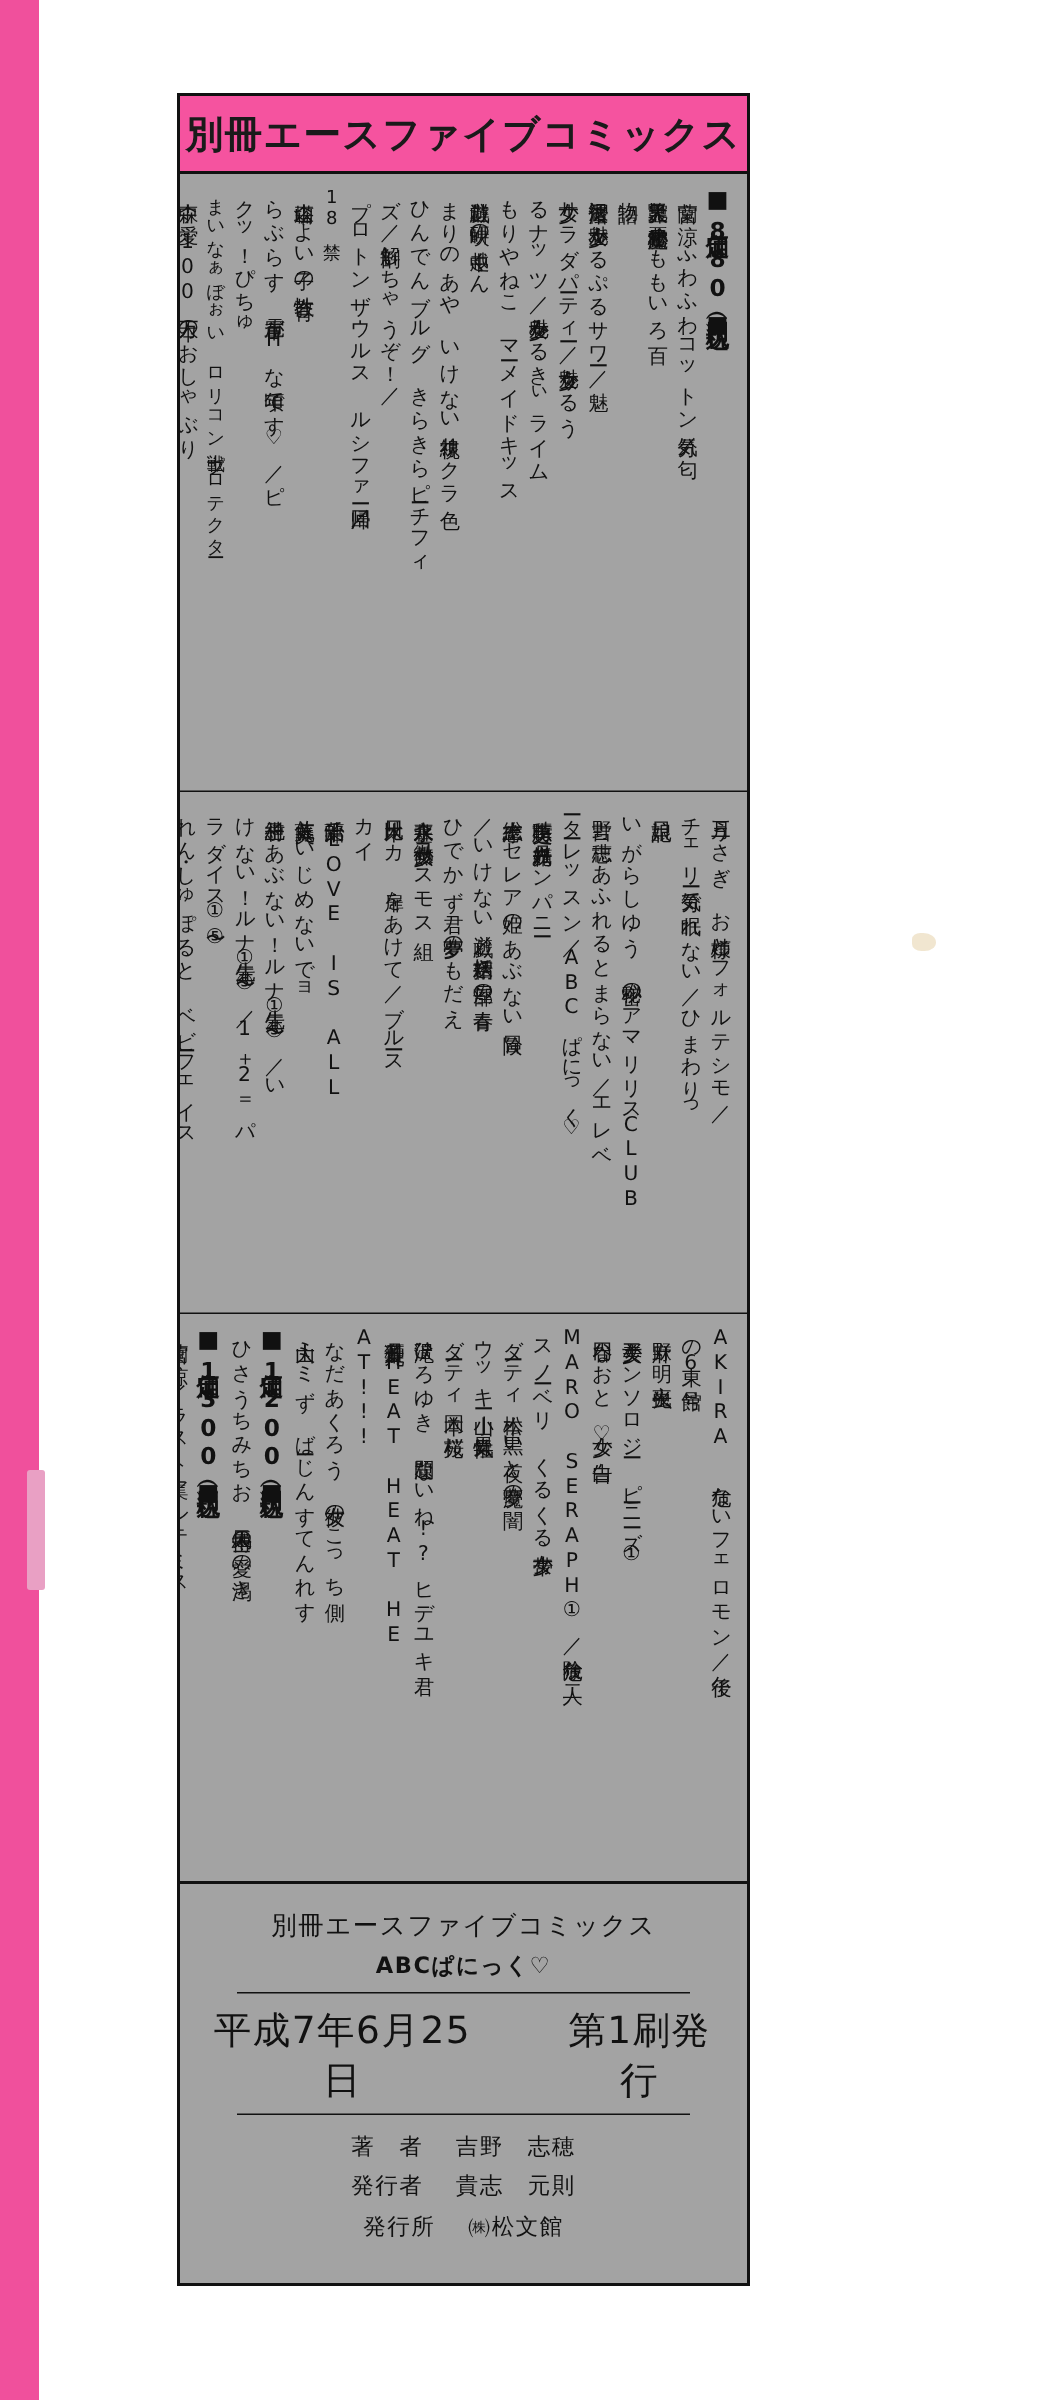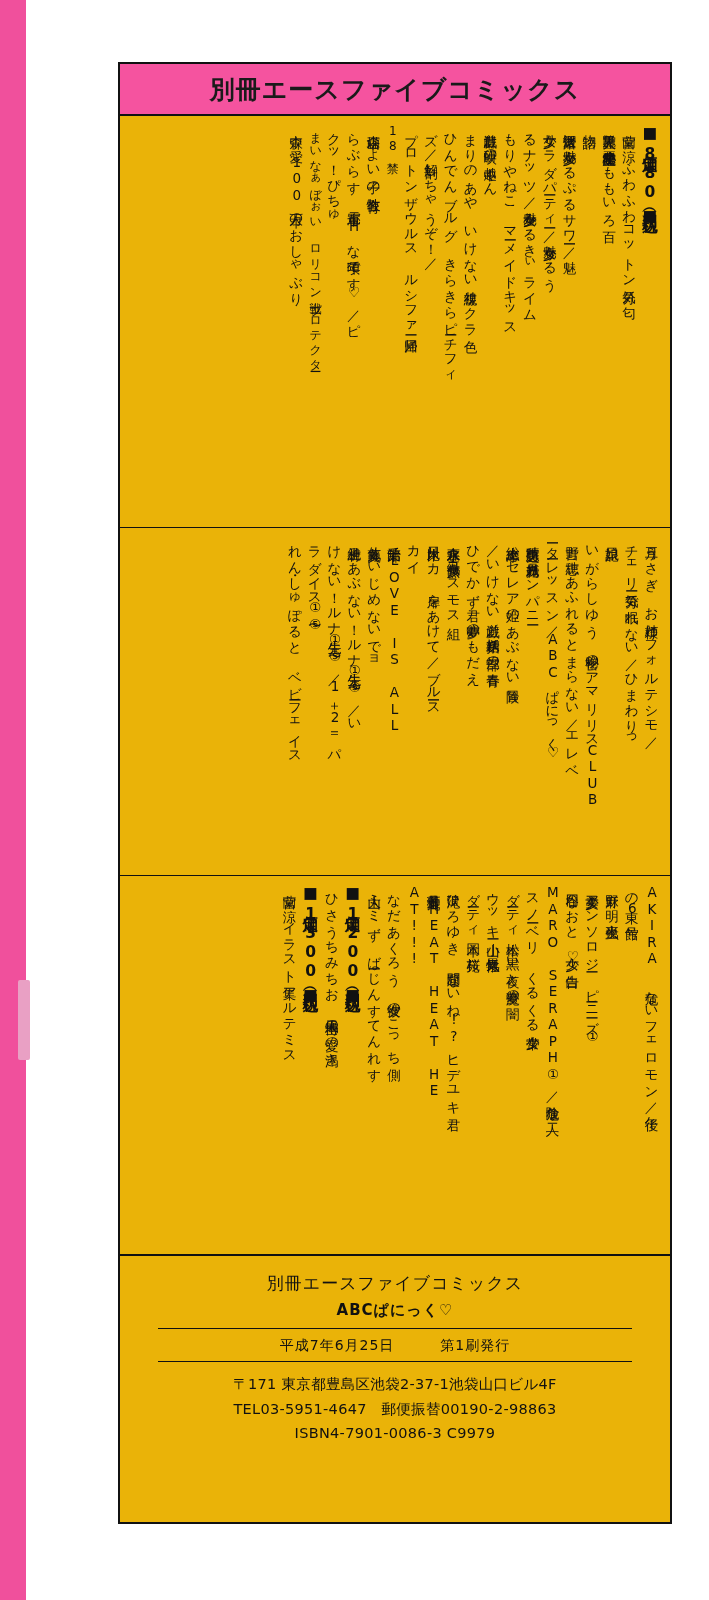--- a/index.html
+++ b/index.html
@@ -55,24 +55,24 @@
     background: #efe2c8;
     border-radius: 40% 60% 55% 45%;
     opacity: .85;
   }
 
   
   .frame {
     position: absolute;
     left: 118px;
     top: 62px;
-    width: 554px;
+    width: 382px;
     height: 1462px;
     border: 2px solid #111;
-    background: #eab308;
+    background: #a3a3a3;
     box-sizing: border-box;
   }
 
   
   .banner {
     position: absolute;
     left: 0;
     top: 0;
     width: 100%;
     height: 52px;
@@ -162,21 +162,21 @@
   .rule {
     border: 0;
     border-top: 1px solid #111;
     margin: 4px 24px;
   }
   .date-row {
     display: flex;
     justify-content: center;
     align-items: center;
     gap: 46px;
-    font-size: 14px;
+    font-size: 25px;
     letter-spacing: 1px;
     margin: 8px 0 6px 0;
   }
   .credits {
     font-size: 15px;
     line-height: 1.75;
     letter-spacing: 1px;
     margin-top: 8px;
   }
   .credits .lbl { display: inline-block; min-width: 64px; text-align: justify; }
@@ -271,21 +271,30 @@
 
     <div class="colophon">
       <div class="colo-series">別冊エースファイブコミックス</div>
       <div class="colo-title">ABCぱにっく♡</div>
       <hr class="rule">
       <div class="date-row">
         <span>平成7年6月25日</span>
         <span>第1刷発行</span>
       </div>
       <hr class="rule">
-      <div class="address">
-        <div>〒171 東京都豊島区池袋2-37-1池袋山口ビル4F</div>
-        <div>TEL03-5951-4647　郵便振替00190-2-98863</div>
-        <div>ISBN4-7901-0086-3 C9979</div>
+      <div class="credits">
+        <div>
+          <span class="lbl">著　者</span>
+          <span>吉野　志穂</span>
+        </div>
+        <div>
+          <span class="lbl">発行者</span>
+          <span>貴志　元則</span>
+        </div>
+        <div>
+          <span class="lbl">発行所</span>
+          <span>㈱松文館</span>
+        </div>
       </div>
     </div>
 
   </div>
 </div>
 
 </body></html>

